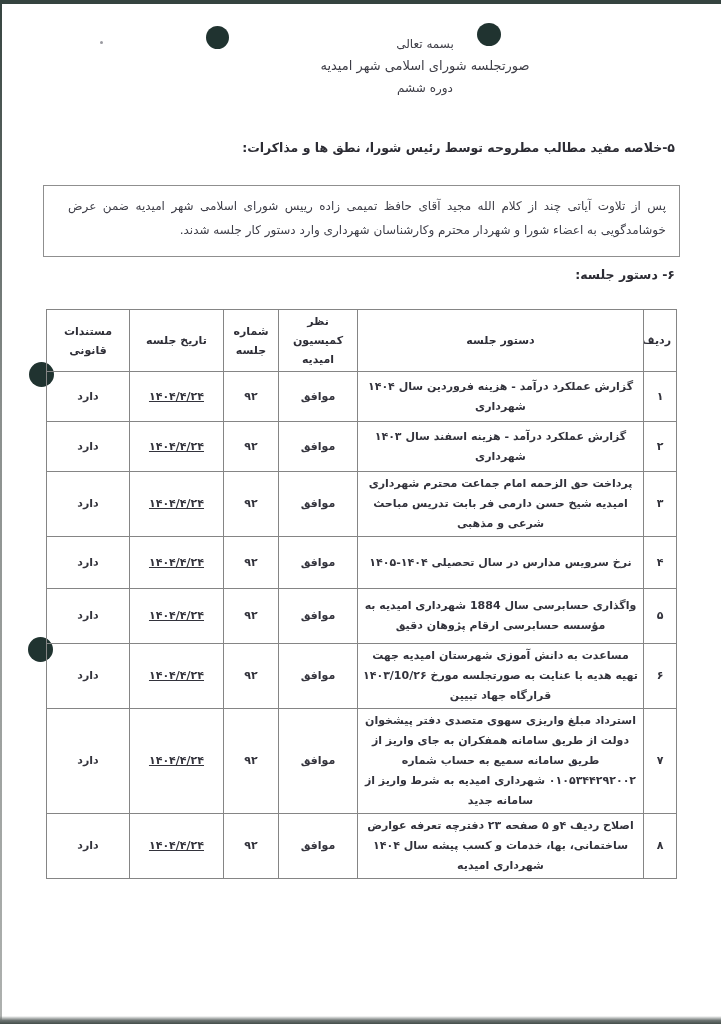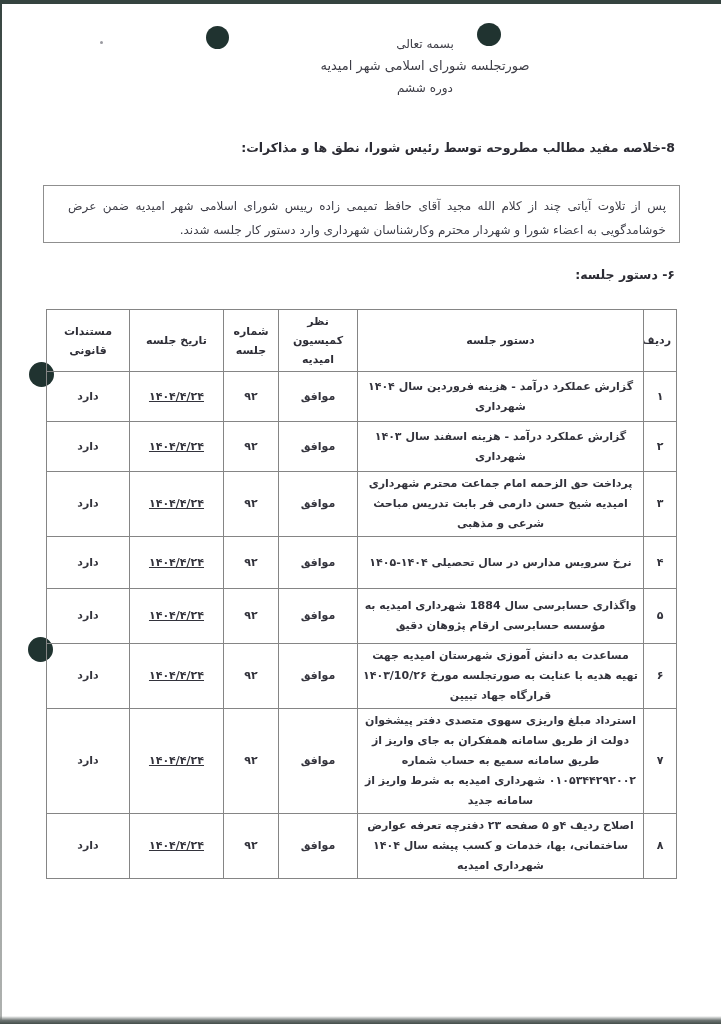--- a/index.html
+++ b/index.html
@@ -36,21 +36,21 @@
   .doc-header .doc-title { font-size:13px; }
   .doc-header .term { font-size:12px; }
 
   
   .sec-heading { position:absolute; right:46px; font-weight:bold; font-size:12.5px; color:#2c2c34; }
   .sec5-heading { top:140px; }
   .sec6-heading { top:267px;margin-left:12px; }
 
   
   .summary-box {
-    position:absolute; top:185px; right:41px; width:637px; height:58px;
+    position:absolute; top:185px; right:41px; width:637px; height:72px;
     border:1px solid #8f8f8f;
     padding:8px 13px 0 24px;
     font-size:12px; line-height:24px;
     text-align:justify; text-align-last:right;
     color:#3e3e48;
   }
 
   
   table.agenda {
     position:absolute; top:309px; right:44px;
@@ -89,21 +89,21 @@
   <div class="punch punch-mid-left"></div>
   <div class="punch punch-low-left"></div>
   <div class="speck"></div>
 
   <div class="doc-header">
     <div class="bismillah">بسمه تعالی</div>
     <div class="doc-title">صورتجلسه شورای اسلامی شهر امیدیه</div>
     <div class="term">دوره ششم</div>
   </div>
 
-  <div class="sec-heading sec5-heading">8-خلاصه مفید مطالب مطروحه توسط رئیس شورا، نطق ها و مذاکرات:</div>
+  <div class="sec-heading sec5-heading">۵-خلاصه مفید مطالب مطروحه توسط رئیس شورا، نطق ها و مذاکرات:</div>
   <div class="summary-box">پس از تلاوت آیاتی چند از کلام الله مجید آقای حافظ تمیمی زاده رییس شورای اسلامی شهر امیدیه ضمن عرض خوشامدگویی به اعضاء شورا و شهردار محترم وکارشناسان شهرداری وارد دستور کار جلسه شدند.</div>
 
   <div class="sec-heading sec6-heading">۶- دستور جلسه:</div>
 
   <table class="agenda">
     <colgroup>
       <col class="col-rowno">
         <col class="col-agenda">
         <col class="col-comm">
       <col class="col-no">

